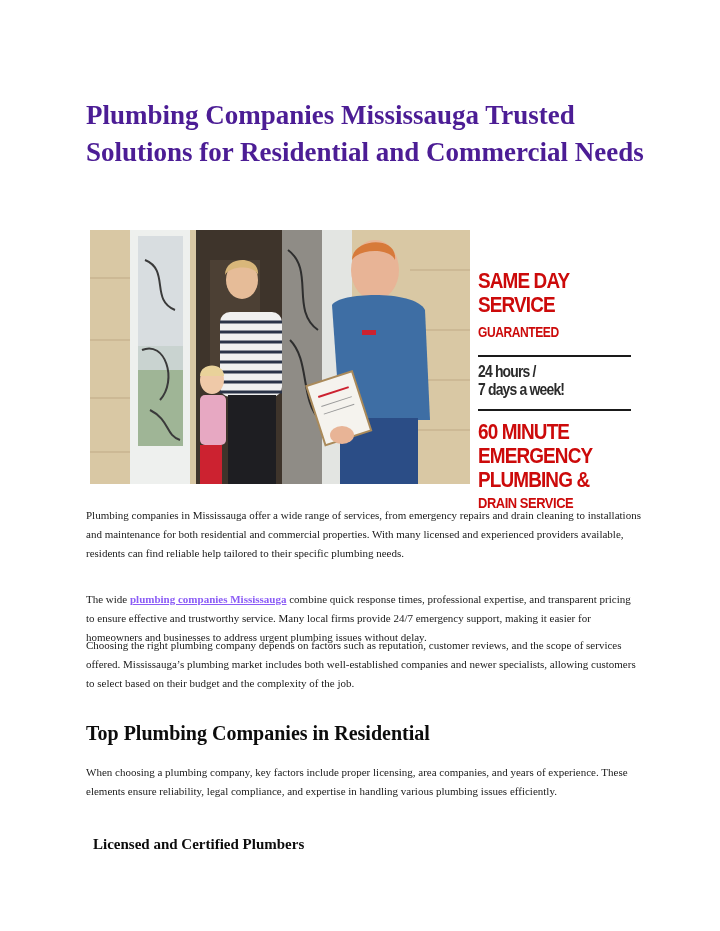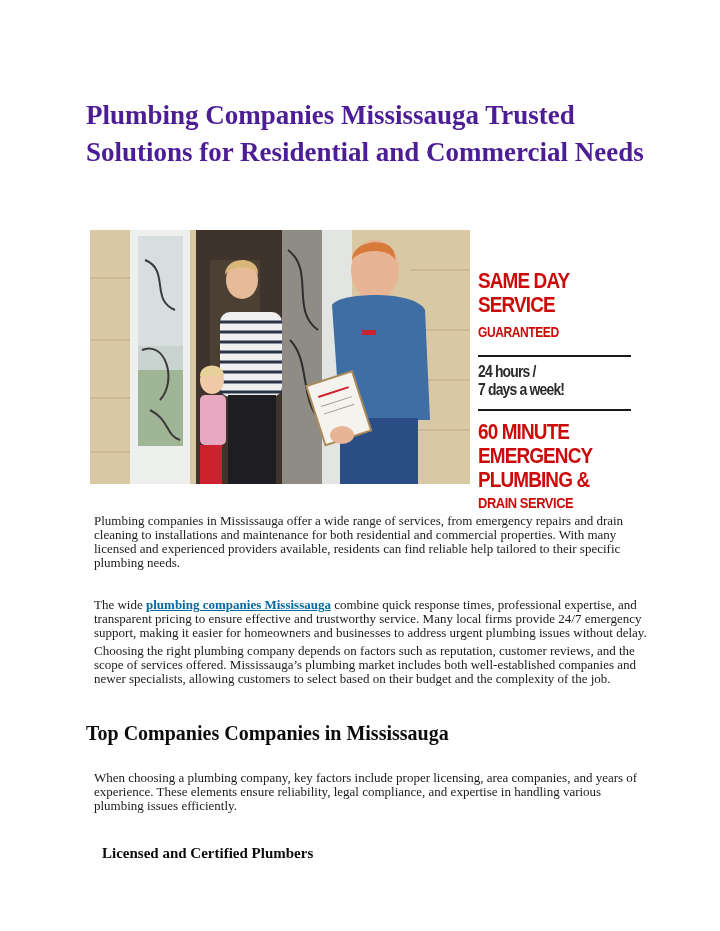--- a/index.html
+++ b/index.html
@@ -29,35 +29,35 @@
     .p1 { position: absolute; left: 0; top: 6px; font-size: 22px; line-height: 24px; letter-spacing: -1px; transform: scaleX(0.86); transform-origin: left top; white-space: nowrap; }
     .p2 { position: absolute; left: 0; top: 61px; font-size: 14px; line-height: 16px; letter-spacing: -0.5px; transform: scaleX(0.86); transform-origin: left top; white-space: nowrap; }
     .rule { position: absolute; left: 0; width: 153px; height: 2px; background: #1a1a1a; }
     .r1 { top: 92px; }
     .r2 { top: 146px; }
     .p3 { position: absolute; left: 0; top: 100px; font-size: 17px; line-height: 18px; letter-spacing: -1px; transform: scaleX(0.82); transform-origin: left top; white-space: nowrap; }
     .p4 { position: absolute; left: 0; top: 157px; font-size: 22px; line-height: 24px; letter-spacing: -1px; transform: scaleX(0.86); transform-origin: left top; white-space: nowrap; }
     .p5 { position: absolute; left: 0; top: 231px; font-size: 15px; line-height: 17px; letter-spacing: -0.5px; transform: scaleX(0.86); transform-origin: left top; white-space: nowrap; }
 
     .para {
-      position: absolute; left: 86px; width: 556px; margin: 8px;
-      font-size: 13px; line-height: 14px; color: #1a1a1a;
+      position: absolute; left: 86px; width: 556px; margin: 0;
+      font-size: 11px; line-height: 19px; color: #1a1a1a;
     }
     .para1 { top: 506px; }
     .para2 { top: 590px; }
     .para3 { top: 636px; }
     .para4 { top: 763px; }
-    .para a { color: #0369a1; font-weight: bold; text-decoration: underline; }
+    .para a { color: #8b5cf6; font-weight: bold; text-decoration: underline; }
 
     .h2 {
       position: absolute; left: 86px; top: 721px; margin: 0;
       font-size: 20px; font-weight: bold; line-height: 24px; color: #0c0c0c;
     }
     .h3 {
-      position: absolute; left: 86px; top: 827px; margin: 16px;
+      position: absolute; left: 86px; top: 827px; margin: 7px;
       font-size: 15px; font-weight: bold; line-height: 20px; color: #0c0c0c; text-align: right;
     }
   </style>
 </head>
 <body>
 
 <h1 class="title">Plumbing Companies Mississauga Trusted Solutions for Residential and Commercial Needs</h1>
 
 <div class="hero">
   <div class="photo">
@@ -144,17 +144,17 @@
     <div class="p5 red">DRAIN SERVICE</div>
   </div>
 </div>
 
 <p class="para para1">Plumbing companies in Mississauga offer a wide range of services, from emergency repairs and drain cleaning to installations and maintenance for both residential and commercial properties. With many licensed and experienced providers available, residents can find reliable help tailored to their specific plumbing needs.</p>
 
 <p class="para para2"><span>The wide </span><a>plumbing companies Mississauga</a><span> combine quick response times, professional expertise, and transparent pricing to ensure effective and trustworthy service. Many local firms provide 24/7 emergency support, making it easier for homeowners and businesses to address urgent plumbing issues without delay.</span></p>
 
 <p class="para para3">Choosing the right plumbing company depends on factors such as reputation, customer reviews, and the scope of services offered. Mississauga’s plumbing market includes both well-established companies and newer specialists, allowing customers to select based on their budget and the complexity of the job.</p>
 
-<h2 class="h2">Top Companies Companies in Mississauga</h2>
+<h2 class="h2">Top Plumbing Companies in Residential</h2>
 
 <p class="para para4">When choosing a plumbing company, key factors include proper licensing, area companies, and years of experience. These elements ensure reliability, legal compliance, and expertise in handling various plumbing issues efficiently.</p>
 
 <h3 class="h3">Licensed and Certified Plumbers</h3>
 
 </body></html>

